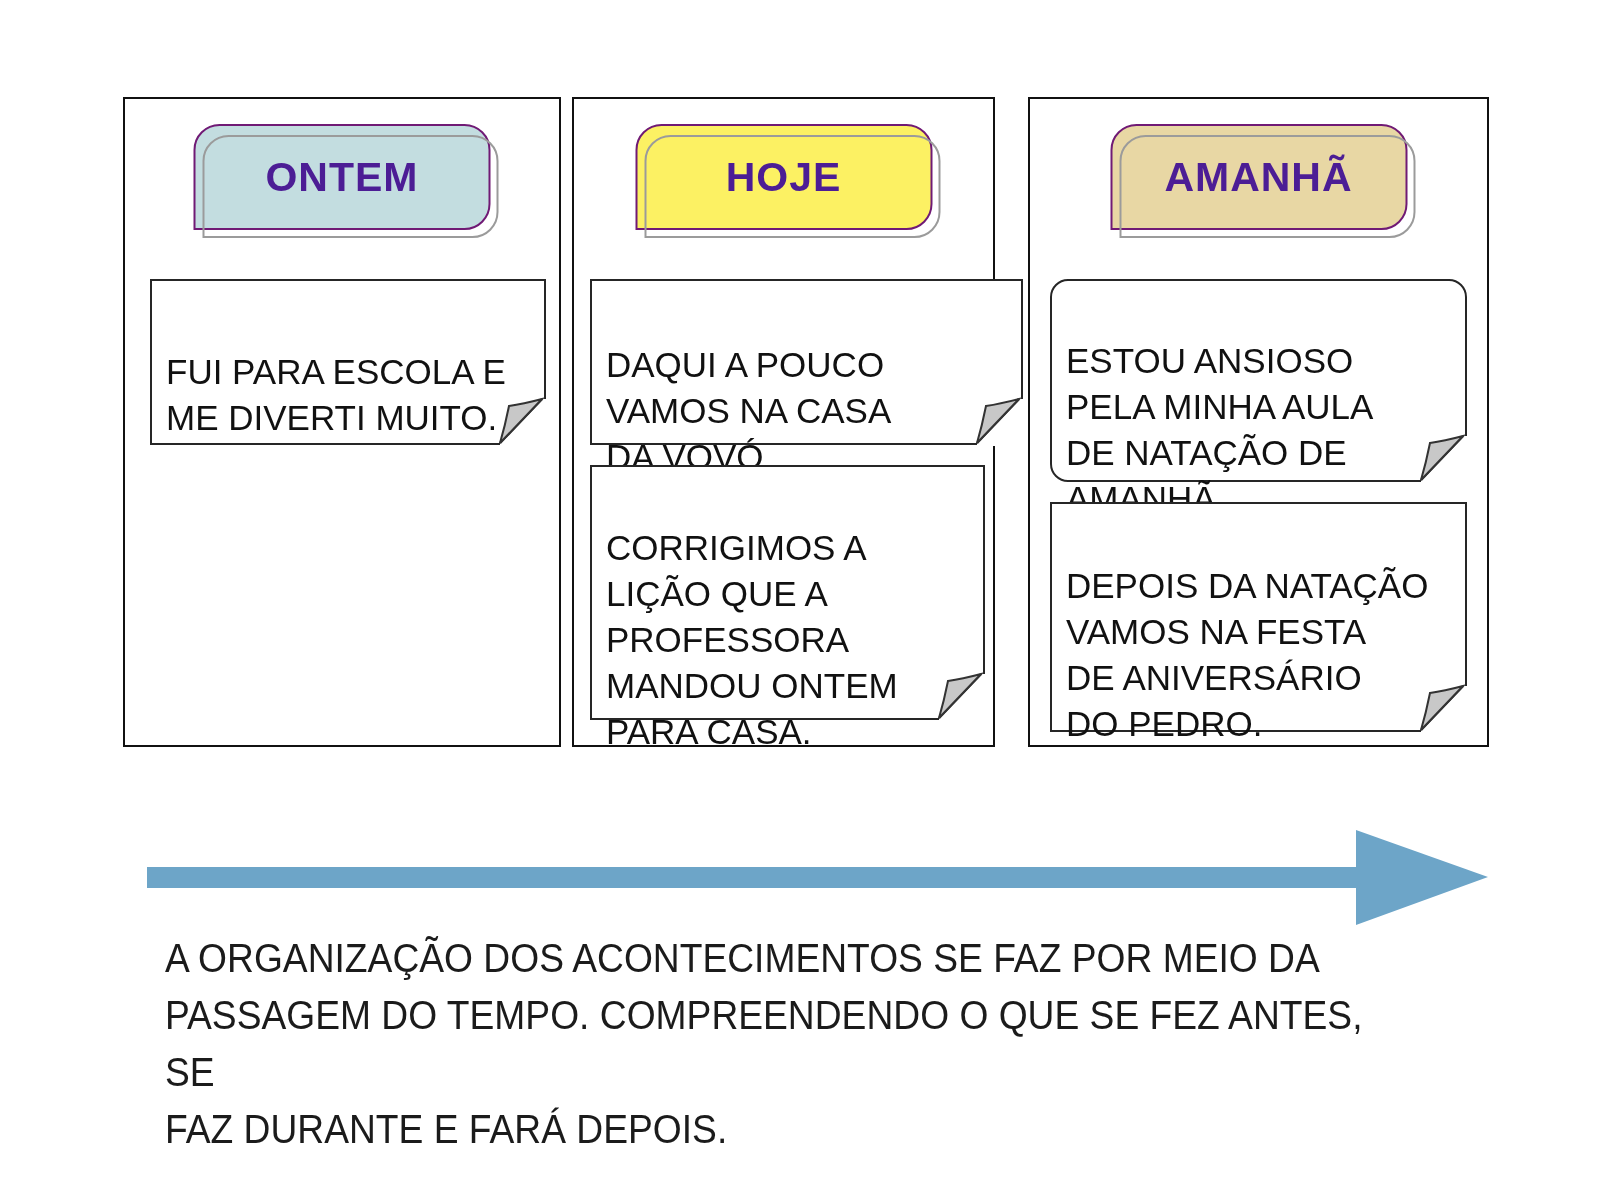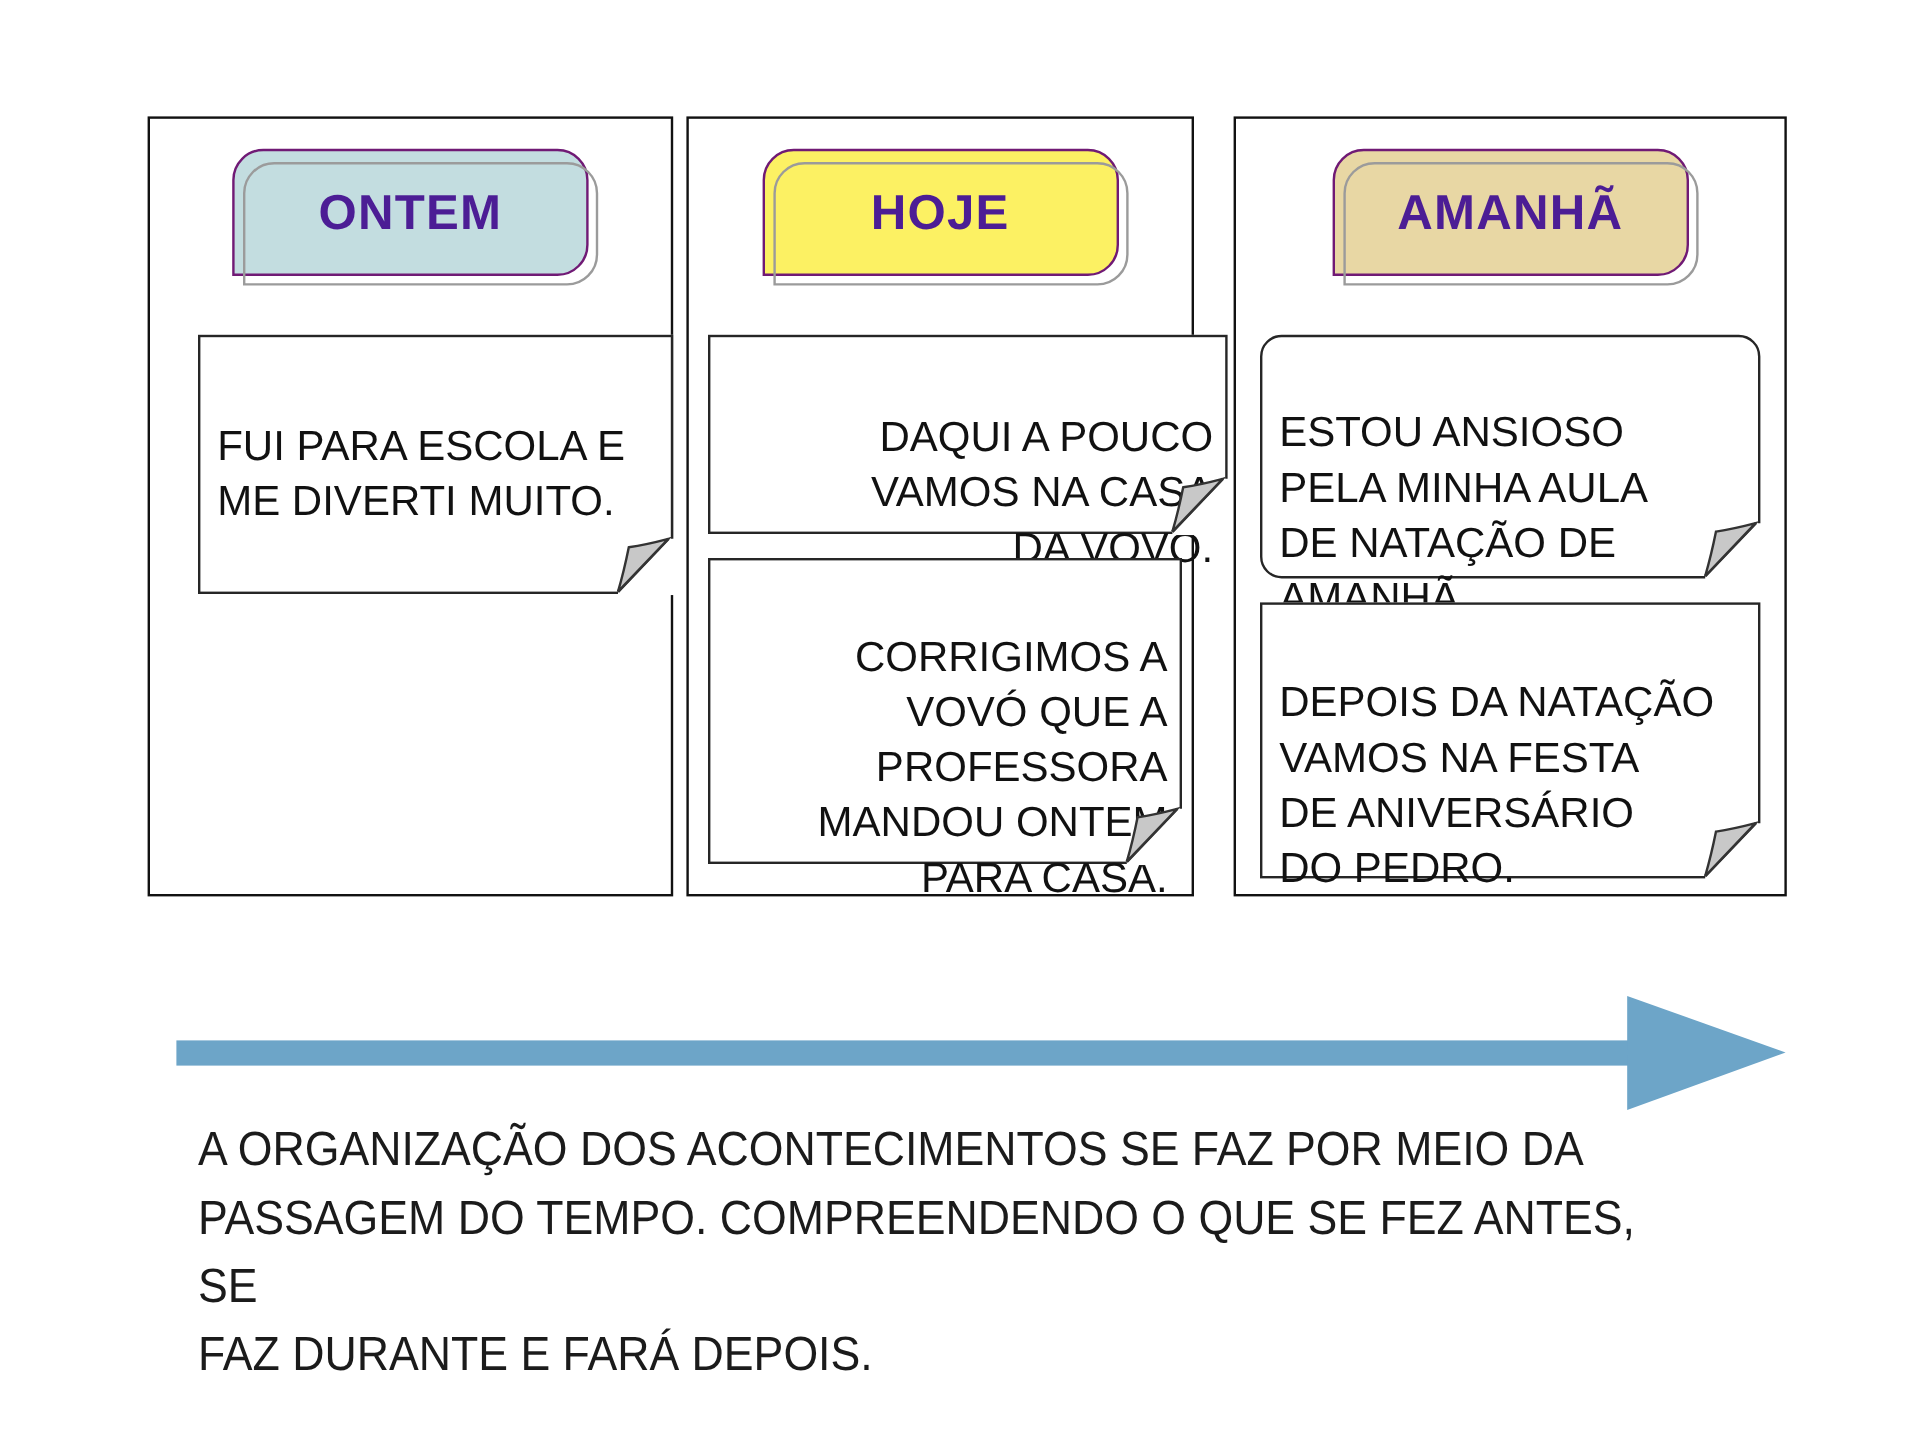--- a/index.html
+++ b/index.html
@@ -6,21 +6,21 @@
   body{
     width:1600px;height:1200px;position:relative;overflow:hidden;
     font-family:"Liberation Sans","DejaVu Sans",sans-serif;
     -webkit-font-smoothing:antialiased;
   }
   .panel{
     position:absolute;top:97px;height:650px;background:#fff;
     border:2px solid #111;box-sizing:border-box;
   }
   #panel-ontem{left:123px;width:438px;}
-  #panel-hoje{left:572px;width:423px;text-align:right;}
+  #panel-hoje{left:572px;width:423px;}
   #panel-amanha{left:1028px;width:461px;}
 
   .tab{
     position:absolute;top:25px;left:50%;transform:translateX(-50%);
     width:297px;height:106px;box-sizing:border-box;
     border:2px solid #701a75;
     border-radius:26px 26px 26px 0;
     display:flex;align-items:center;justify-content:center;
     font-size:41px;font-weight:bold;color:#4c1d95;letter-spacing:1px;
     z-index:1;
@@ -30,21 +30,21 @@
     border:2px solid #9b9b9b;border-radius:26px 26px 26px 0;z-index:-1;
   }
 
   .card{
     position:absolute;background:#fff;border:2px solid #262626;
     box-sizing:border-box;color:#111;
     font-size:35px;line-height:46px;white-space:pre-line;
   }
   .card .txt{display:block;padding:0 10px 0 14px;}
   
-  #card-o1{left:40px;top:180px;width:396px;height:216px;}
+  #card-o1{left:25px;top:180px;width:396px;height:166px;}
   #card-o1 .txt{padding-top:22px;}
   #card-o2{left:25px;top:366px;width:396px;height:254px;}
   #card-o2 .txt{padding-top:32px;}
   #card-h1{left:16px;top:180px;width:433px;height:166px;}
   #card-h1 .txt{padding-top:15px;}
   #card-h2{left:16px;top:366px;width:395px;height:255px;}
   #card-h2 .txt{padding-top:12px;}
   #card-a1{left:20px;top:180px;width:417px;height:203px;border-radius:18px;}
   #card-a1 .txt{padding-top:11px;}
   #card-a2{left:20px;top:403px;width:417px;height:230px;}
@@ -93,21 +93,21 @@
 VAMOS NA CASA
 DA VOVÓ.</span>
     <svg class="fold" viewBox="0 0 54 52">
       <polygon points="49,5 54,5 54,52 7,52 7,49" fill="#ffffff"></polygon>
       <path d="M49,5 L7,49" stroke="#333" stroke-width="2.5" fill="none"></path>
       <path d="M49,5 Q30,10 16,12 Q12,32 7,49 Z" fill="#c8c8c8" stroke="#333" stroke-width="2"></path>
     </svg>
   </div>
   <div class="card" id="card-h2">
     <span class="txt">CORRIGIMOS A
-VOVÓ QUE A
+LIÇÃO QUE A
 PROFESSORA
 MANDOU ONTEM
 PARA CASA.</span>
     <svg class="fold" viewBox="0 0 54 52">
       <polygon points="49,5 54,5 54,52 7,52 7,49" fill="#ffffff"></polygon>
       <path d="M49,5 L7,49" stroke="#333" stroke-width="2.5" fill="none"></path>
       <path d="M49,5 Q30,10 16,12 Q12,32 7,49 Z" fill="#c8c8c8" stroke="#333" stroke-width="2"></path>
     </svg>
   </div>
 </div>

